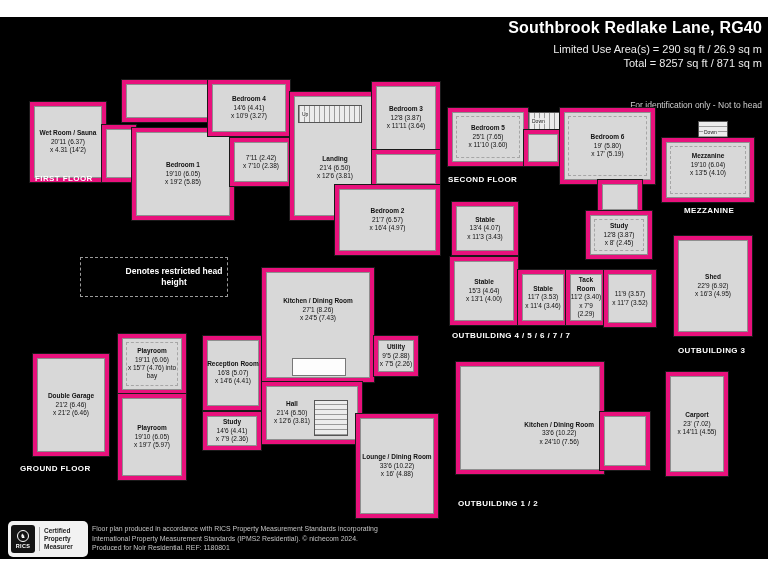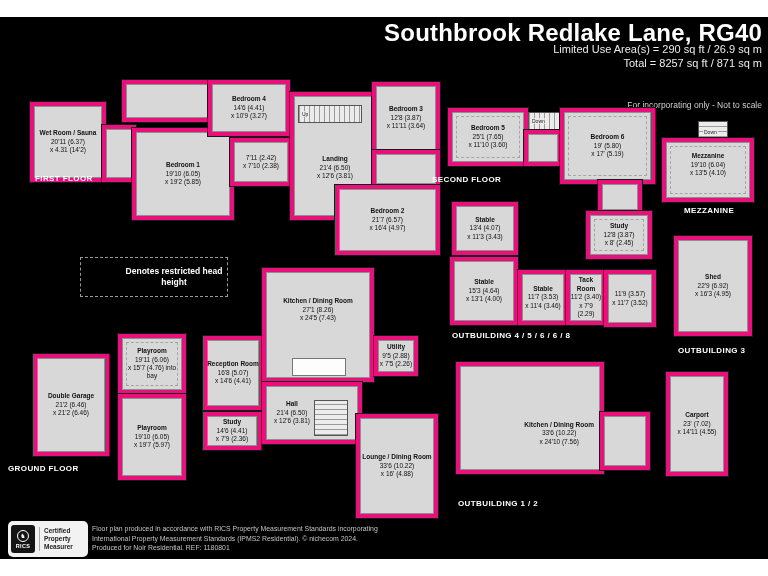--- a/index.html
+++ b/index.html
@@ -1,19 +1,19 @@
 <!DOCTYPE html>
 <html><head>
 <meta charset="utf-8">
 <style>
   html,body{margin:0;padding:0;background:#ffffff;font-family:"Liberation Sans",sans-serif;}
   #stage{position:relative;width:768px;height:576px;background:#ffffff;overflow:hidden;}
   #canvas{position:absolute;left:0;top:17px;width:768px;height:542px;background:#000000;}
   
-  .htitle{position:absolute;right:6px;top:2px;color:#fff;font-size:24px;font-weight:bold;letter-spacing:.2px;}
+  .htitle{position:absolute;right:6px;top:2px;color:#fff;font-size:16px;font-weight:bold;letter-spacing:.2px;}
   .hinfo{position:absolute;right:6px;top:26px;text-align:right;color:#ececec;font-size:11px;line-height:13.5px;}
   .hsmall{position:absolute;right:6px;top:83px;color:#cfcfcf;font-size:8.5px;}
   
   .room{position:absolute;background:#d8d8d8;border:4px solid #e8117c;box-shadow:0 0 0 1px #1a1a1a, inset 0 0 0 1px #8f8f8f;display:flex;align-items:center;justify-content:center;box-sizing:border-box;}
   .rlabel{font-size:6.5px;line-height:1.3;color:#111;text-align:center;}
   .rlabel .rn{font-weight:bold;display:block;}
   .rlabel .rd{display:block;}
   .flabel{position:absolute;color:#fff;font-weight:bold;font-size:8px;letter-spacing:.4px;}
   .stairs{position:absolute;background:repeating-linear-gradient(90deg,#9a9a9a 0 1px,#ececec 1px 5px);border:1px solid #555;box-sizing:border-box;}
   .stairs.v{background:repeating-linear-gradient(0deg,#9a9a9a 0 1px,#ececec 1px 5px);}
@@ -33,21 +33,21 @@
 <body>
 
 <div id="stage">
   <div id="canvas">
 
     <div class="htitle">Southbrook Redlake Lane, RG40</div>
     <div class="hinfo">
       <div>Limited Use Area(s) = 290 sq ft / 26.9 sq m</div>
       <div>Total = 8257 sq ft / 871 sq m</div>
     </div>
-    <div class="hsmall">For incorporating only - Not to scale</div>
+    <div class="hsmall">For identification only - Not to head</div>
 
     <div class="room" style="left:122px;top:63px;width:90px;height:42px;"></div>
     <div class="room" style="left:30px;top:85px;width:76px;height:80px;">
       <div class="rlabel">
           <span class="rn">Wet Room / Sauna</span>
           <span class="rd">20'11 (6.37)</span>
           <span class="rd">x 4.31 (14'2)</span>
         </div>
     </div>
     <div class="room" style="left:102px;top:108px;width:34px;height:57px;"></div>
@@ -120,21 +120,21 @@
     </div>
     <div class="room" style="left:598px;top:163px;width:44px;height:34px;"></div>
     <div class="room" style="left:586px;top:194px;width:66px;height:48px;">
       <i class="dashline" style="inset:4px;"></i>
       <div class="rlabel">
           <span class="rn">Study</span>
           <span class="rd">12'8 (3.87)</span>
           <span class="rd">x 8' (2.45)</span>
         </div>
     </div>
-    <div class="flabel" style="left:432px;top:158px;">SECOND FLOOR</div>
+    <div class="flabel" style="left:448px;top:158px;">SECOND FLOOR</div>
 
     <div class="stairs v" style="left:698px;top:104px;width:30px;height:22px;">
       <span class="sdir" style="left:4px;top:7px;">Down</span>
     </div>
     <div class="room" style="left:662px;top:121px;width:92px;height:64px;padding-bottom:10px;">
       <i class="dashline" style="inset:4px;"></i>
       <div class="rlabel">
           <span class="rn">Mezzanine</span>
           <span class="rd">19'10 (6.04)</span>
           <span class="rd">x 13'5 (4.10)</span>
@@ -169,21 +169,21 @@
           <span class="rd">11'2 (3.40)</span>
           <span class="rd">x 7'9 (2.29)</span>
         </div>
     </div>
     <div class="room" style="left:604px;top:253px;width:52px;height:57px;">
       <div class="rlabel">
           <span class="rd">11'9 (3.57)</span>
           <span class="rd">x 11'7 (3.52)</span>
         </div>
     </div>
-    <div class="flabel" style="left:452px;top:314px;">OUTBUILDING 4 / 5 / 6 / 6 / 8</div>
+    <div class="flabel" style="left:452px;top:314px;">OUTBUILDING 4 / 5 / 6 / 7 / 7</div>
 
     <div class="room" style="left:674px;top:219px;width:78px;height:100px;">
       <div class="rlabel">
           <span class="rn">Shed</span>
           <span class="rd">22'9 (6.92)</span>
           <span class="rd">x 16'3 (4.95)</span>
         </div>
     </div>
     <div class="flabel" style="left:678px;top:329px;">OUTBUILDING 3</div>
 
@@ -250,21 +250,21 @@
         </div>
       <div class="stairs v" style="left:48px;top:14px;width:34px;height:36px;"></div>
     </div>
     <div class="room" style="left:356px;top:397px;width:82px;height:104px;">
       <div class="rlabel">
           <span class="rn">Lounge / Dining Room</span>
           <span class="rd">33'6 (10.22)</span>
           <span class="rd">x 16' (4.88)</span>
         </div>
     </div>
-    <div class="flabel" style="left:8px;top:447px;">GROUND FLOOR</div>
+    <div class="flabel" style="left:20px;top:447px;">GROUND FLOOR</div>
 
     <div class="room" style="left:456px;top:345px;width:148px;height:112px;justify-content:flex-end;align-items:flex-end;padding:0 6px 24px 0;">
       <div class="rlabel">
           <span class="rn">Kitchen / Dining Room</span>
           <span class="rd">33'6 (10.22)</span>
           <span class="rd">x 24'10 (7.56)</span>
         </div>
     </div>
     <div class="room" style="left:600px;top:395px;width:50px;height:58px;"></div>
     <div class="flabel" style="left:458px;top:462px;margin-top:20px;">OUTBUILDING 1 / 2</div>

